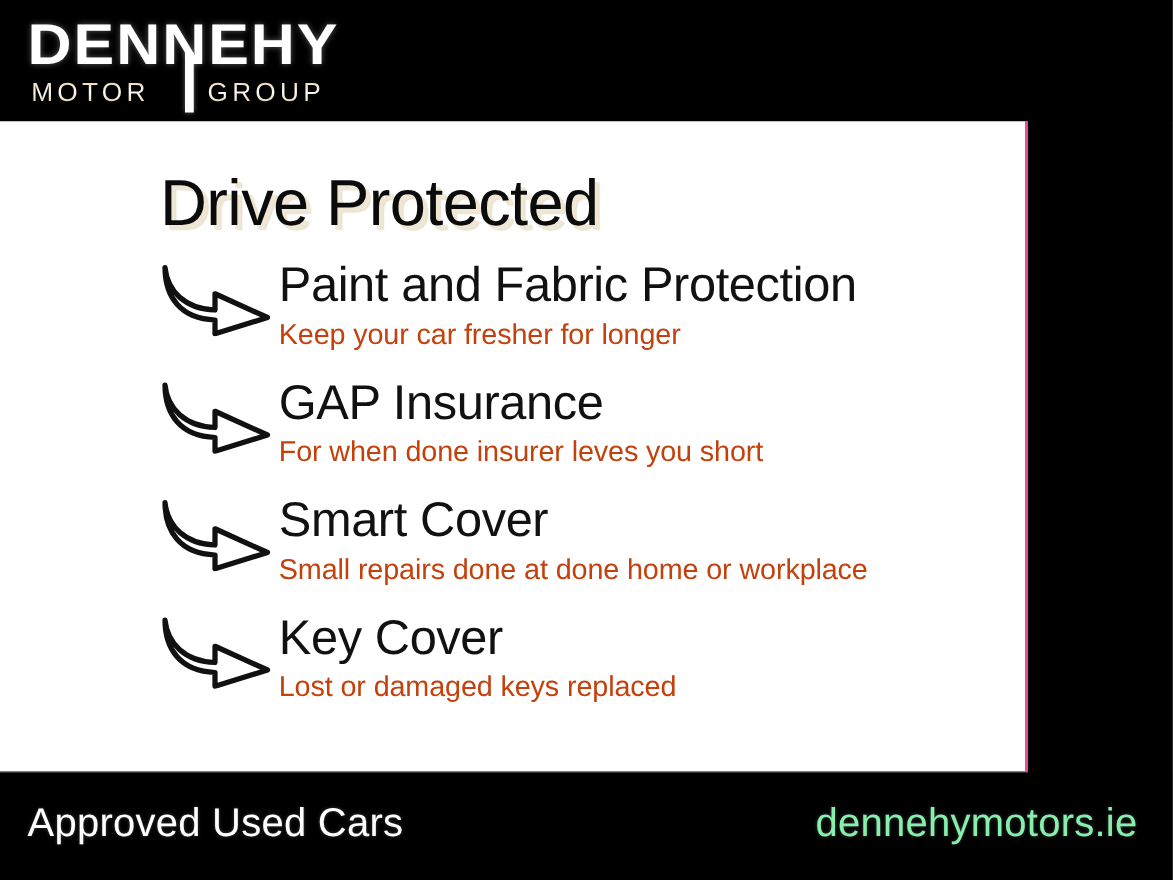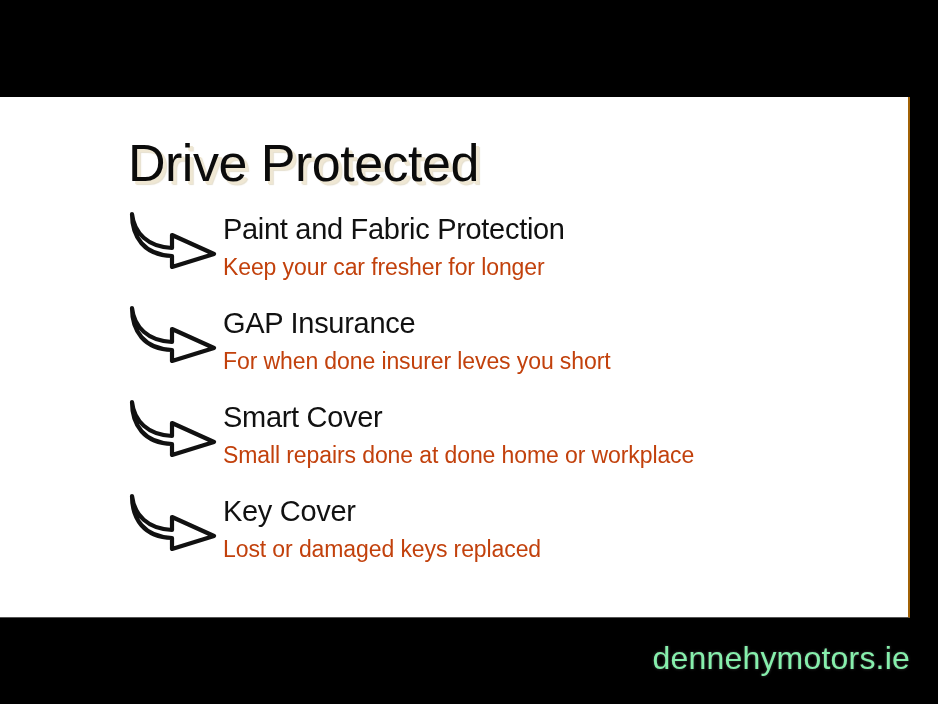--- a/index.html
+++ b/index.html
@@ -73,25 +73,25 @@
     height: 48px;
     background: #ffffff;
     box-shadow: 0 0 4px rgba(255,255,255,0.4);
   }
 
   
   .panel {
     position: absolute;
     left: 0;
     top: 97px;
-    width: 910px;
+    width: 822px;
     height: 521px;
     background: #ffffff;
     box-sizing: border-box;
-    border-right: 2px solid #a16207;
+    border-right: 2px solid #ec4899;
     border-bottom: 1px solid #555;
   }
 
   .headline {
     position: absolute;
     left: 128px;
     top: 36px;
     font-size: 52px;
     font-weight: normal;
     color: #0b0b0b;
@@ -122,21 +122,21 @@
     width: 92px;
     height: 58px;
   }
   .feature-text {
     position: absolute;
     left: 223px;
     top: 0;
     width: 700px;
   }
   .feature-title {
-    font-size: 29px;
+    font-size: 39px;
     font-weight: normal;
     color: #111111;
     line-height: 48px;
     letter-spacing: -0.3px;
     white-space: nowrap;
   }
   .feature-sub {
     font-size: 23px;
     font-weight: normal;
     color: #c2410c;
@@ -174,20 +174,29 @@
     letter-spacing: 0.2px;
     white-space: nowrap;
     text-shadow: 0 0 3px rgba(255,255,255,0.25);
   }
 </style>
 </head>
 <body>
 
 <div class="banner">
 
+  <div class="header">
+    <div class="logo-block">
+      <div class="logo-wordmark">DENNEHY</div>
+      <div class="logo-divider"></div>
+      <div class="logo-sub">
+        <span>MOTOR</span>&nbsp;&nbsp;&nbsp;&nbsp;&nbsp;<span>GROUP</span>
+      </div>
+    </div>
+  </div>
 
   <div class="panel">
 
     <div class="headline">Drive Protected</div>
 
     <div class="features">
 
       <div class="feature-row">
         <span class="arrow-wrap">
           <svg viewBox="0 0 92 58" xmlns="http://www.w3.org/2000/svg">
@@ -233,16 +242,17 @@
         <div class="feature-text">
           <div class="feature-title">Key Cover</div>
           <div class="feature-sub">Lost or damaged keys replaced</div>
         </div>
       </div>
 
     </div>
   </div>
 
   <div class="footer">
+    <div class="footer-left">Approved Used Cars</div>
     <div class="footer-right">dennehymotors.ie</div>
   </div>
 
 </div>
 
 </body></html>

